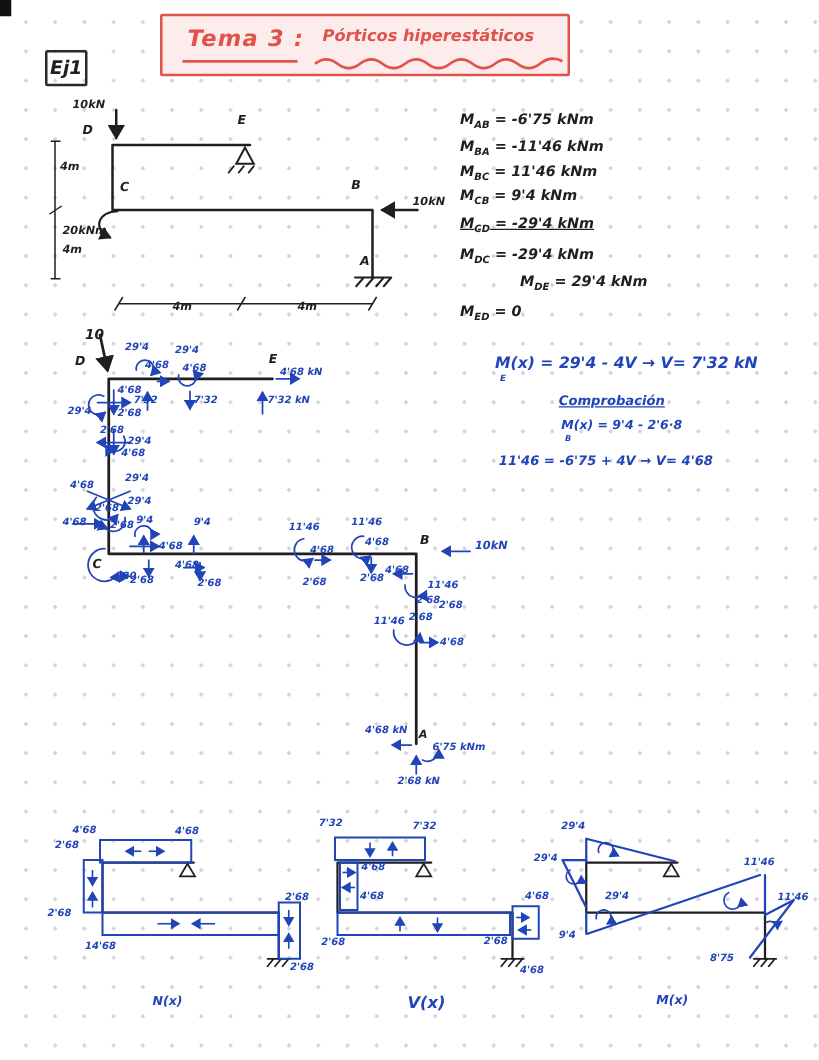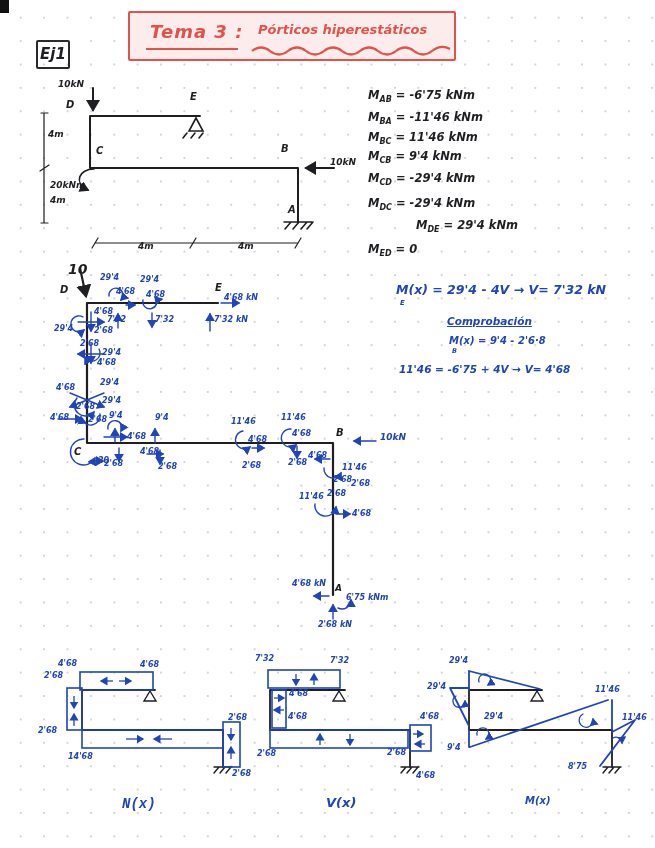--- a/index.html
+++ b/index.html
@@ -41,21 +41,21 @@
     <span class="t2">Pórticos hiperestáticos</span>
   </div>
 
   <div id="ej-box">Ej1</div>
 
   <div id="moment-list">
       <div class="mrow" style="top: 88px;"><span>M</span><sub>AB</sub><span> =  -6'75 kNm</span></div>
       <div class="mrow" style="top: 110px;"><span>M</span><sub>BA</sub><span> =  -11'46 kNm</span></div>
       <div class="mrow" style="top: 130px; font-style: italic;"><span>M</span><sub>BC</sub><span> =  11'46 kNm</span></div>
       <div class="mrow" style="top: 149px;"><span>M</span><sub>CB</sub><span> =  9'4 kNm</span></div>
-      <div class="mrow" style="top: 171px;"><span>M</span><sub>CD</sub><span> = -29'4 kNm</span></div>
+      <div class="mrow" style="top: 171px; text-decoration: underline;"><span>M</span><sub>CD</sub><span> = -29'4 kNm</span></div>
       <div class="mrow" style="top: 196px;"><span>M</span><sub>DC</sub><span> = -29'4 kNm</span></div>
       <div class="mrow" style="top: 218px; margin-left: 48px;"><span>M</span><sub>DE</sub><span> =  29'4 kNm</span></div>
       <div class="mrow" style="top: 242px;"><span>M</span><sub>ED</sub><span> =  0</span></div>
     </div>
 
   <svg id="strokes" width="655" height="848" viewBox="0 0 655 848">
     <defs>
       <marker id="ak" markerWidth="7" markerHeight="7" refX="5" refY="3.5" orient="auto">
         <path d="M0,0 L6,3.5 L0,7 Z" fill="#1f1f23"></path>
       </marker>
@@ -203,21 +203,21 @@
       <span class="ann k" style="left: 190px; top: 92px; font-size: 10px;">E</span>
       <span class="ann k" style="left: 96px; top: 146px; font-size: 10px;">C</span>
       <span class="ann k" style="left: 281px; top: 144px; font-size: 10px;">B</span>
       <span class="ann k" style="left: 330px; top: 158px; font-size: 9px;">10kN</span>
       <span class="ann k" style="left: 288px; top: 205px; font-size: 10px;">A</span>
       <span class="ann k" style="left: 48px; top: 130px; font-size: 9px;">4m</span>
       <span class="ann k" style="left: 50px; top: 196px; font-size: 9px;">4m</span>
       <span class="ann k" style="left: 50px; top: 181px; font-size: 9px;">20kNm</span>
       <span class="ann k" style="left: 138px; top: 242px; font-size: 9px;">4m</span>
       <span class="ann k" style="left: 238px; top: 242px; font-size: 9px;">4m</span>
-      <span class="ann k" style="left: 68px; top: 262px; font-size: 14px;">10</span>
+      <span class="ann k" style="left: 68px; top: 262px; font-size: 11px;">10</span>
       <span class="ann k" style="left: 60px; top: 285px; font-size: 10px;">D</span>
       <span class="ann k" style="left: 215px; top: 283px; font-size: 10px;">E</span>
       <span class="ann k" style="left: 74px; top: 447px; font-size: 10px;">C</span>
       <span class="ann k" style="left: 336px; top: 428px; font-size: 10px;">B</span>
       <span class="ann k" style="left: 335px; top: 584px; font-size: 9px;">A</span>
       <span class="ann b" style="left: 100px; top: 274px;">29'4</span>
       <span class="ann b" style="left: 140px; top: 276px;">29'4</span>
       <span class="ann b" style="left: 116px; top: 288px;">4'68</span>
       <span class="ann b" style="left: 146px; top: 291px;">4'68</span>
       <span class="ann b" style="left: 107px; top: 316px;">7'32</span>
@@ -266,21 +266,21 @@
       <span class="ann b" style="left: 449px; top: 336px; font-size: 10px;">M(x) = 9'4 - 2'6·8</span>
       <span class="ann b" style="left: 452px; top: 348px; font-size: 6.5px;">B</span>
       <span class="ann b" style="left: 399px; top: 364px; font-size: 10.5px;">11'46 = -6'75 + 4V → V= 4'68</span>
       <span class="ann b" style="left: 58px; top: 660px;">4'68</span>
       <span class="ann b" style="left: 140px; top: 661px;">4'68</span>
       <span class="ann b" style="left: 44px; top: 672px;">2'68</span>
       <span class="ann b" style="left: 38px; top: 727px;">2'68</span>
       <span class="ann b" style="left: 68px; top: 753px;">14'68</span>
       <span class="ann b" style="left: 228px; top: 714px;">2'68</span>
       <span class="ann b" style="left: 232px; top: 770px;">2'68</span>
-      <span class="ann b" style="left: 122px; top: 797px; font-size: 14px; font-family: Liberation Mono, monospace;">N(x)</span>
+      <span class="ann b" style="left: 122px; top: 797px; font-size: 10px;">N(x)</span>
       <span class="ann b" style="left: 255px; top: 655px;">7'32</span>
       <span class="ann b" style="left: 330px; top: 657px;">7'32</span>
       <span class="ann b" style="left: 289px; top: 690px;">4'68</span>
       <span class="ann b" style="left: 288px; top: 713px;">4'68</span>
       <span class="ann b" style="left: 257px; top: 750px;">2'68</span>
       <span class="ann b" style="left: 387px; top: 749px;">2'68</span>
       <span class="ann b" style="left: 420px; top: 713px;">4'68</span>
       <span class="ann b" style="left: 416px; top: 772px;">4'68</span>
       <span class="ann b" style="left: 326px; top: 796px; font-size: 13px;">V(x)</span>
       <span class="ann b" style="left: 449px; top: 657px;">29'4</span>

